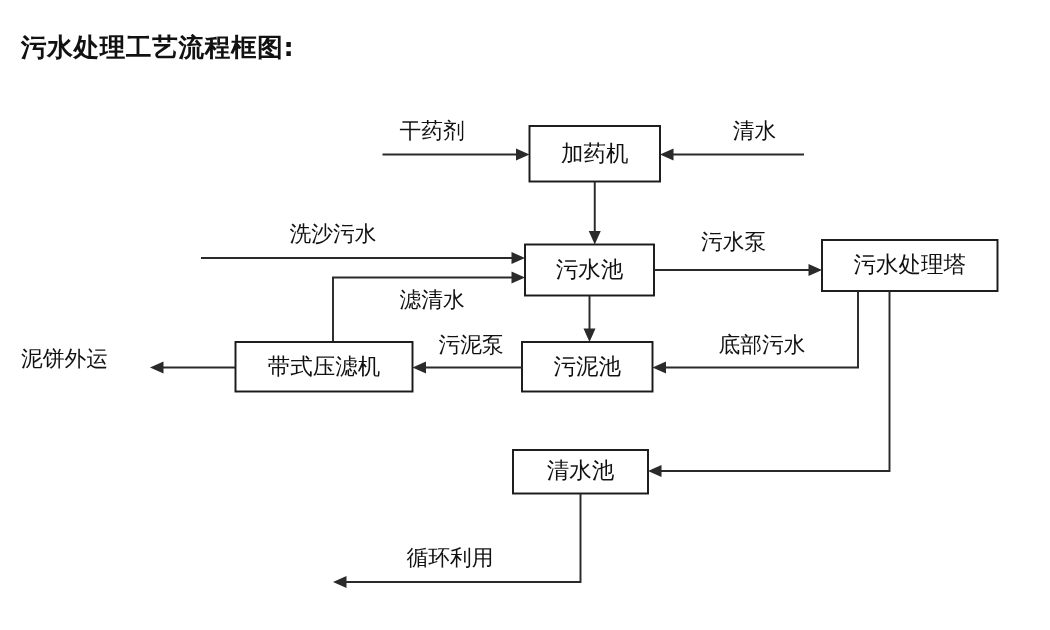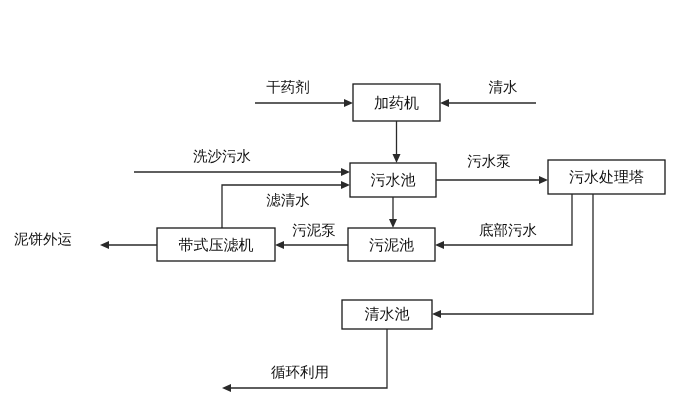--- a/index.html
+++ b/index.html
@@ -70,20 +70,21 @@
   .arrow-head {
     fill: #2a2a2a;
     stroke: none;
   }
 </style>
 </head>
 <body>
 
 <div id="diagram-root">
 
+  <div class="page-title">污水处理工艺流程框图:</div>
 
   <svg class="flow" viewBox="0 0 700 420">
 
     <g>
       <line class="edge-line" x1="255" y1="103" x2="347" y2="103"></line>
       <polygon class="arrow-head" points="353,103 344,99 344,107"></polygon>
       <text class="edge-label" x="288" y="88">干药剂</text>
     </g>
 
     <g>

